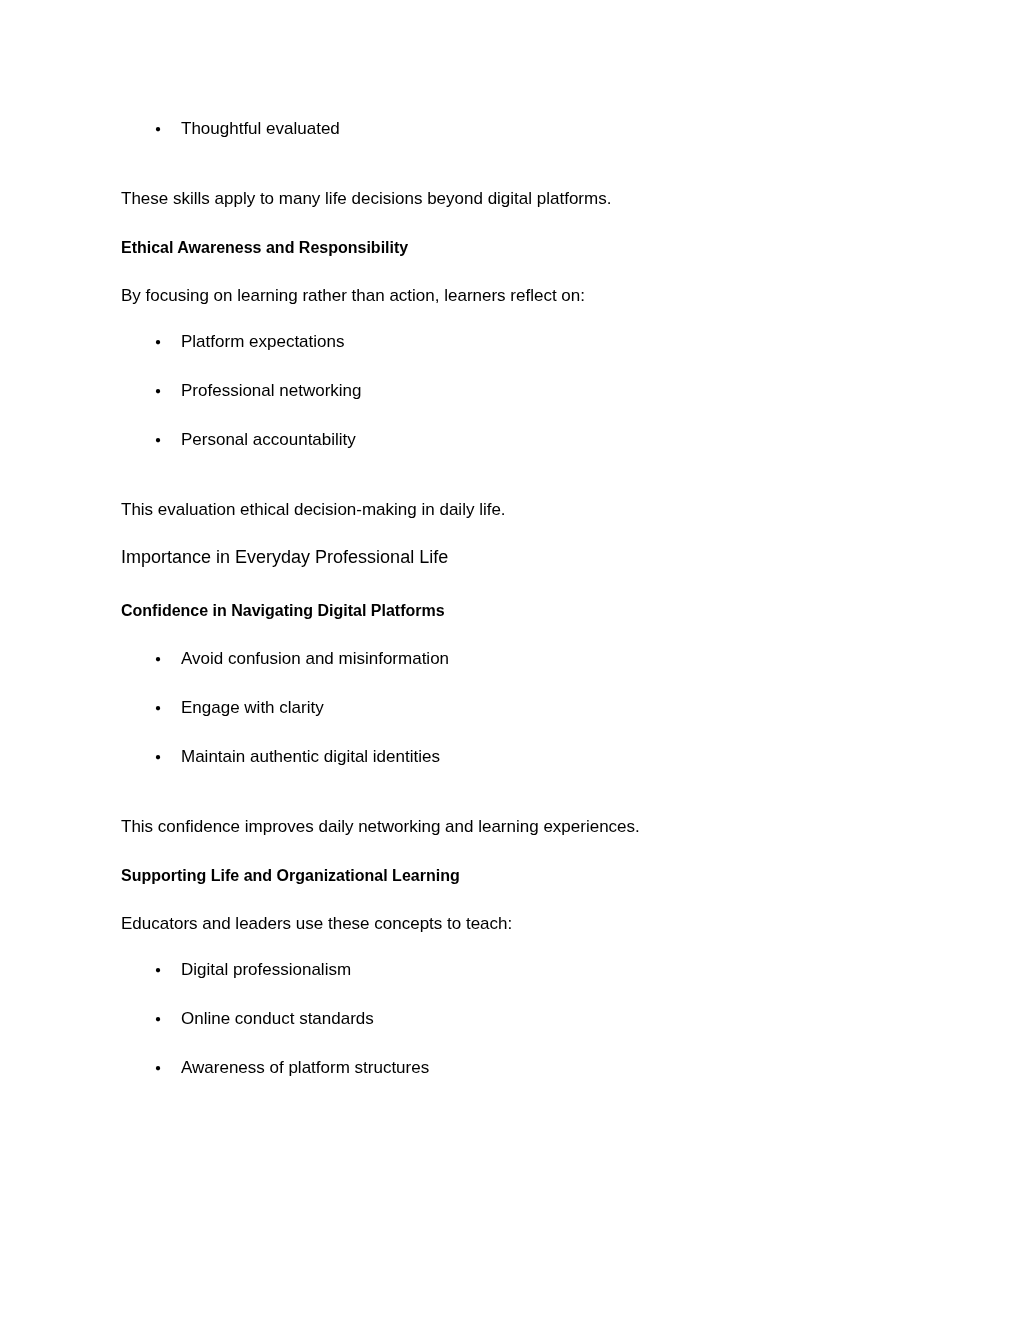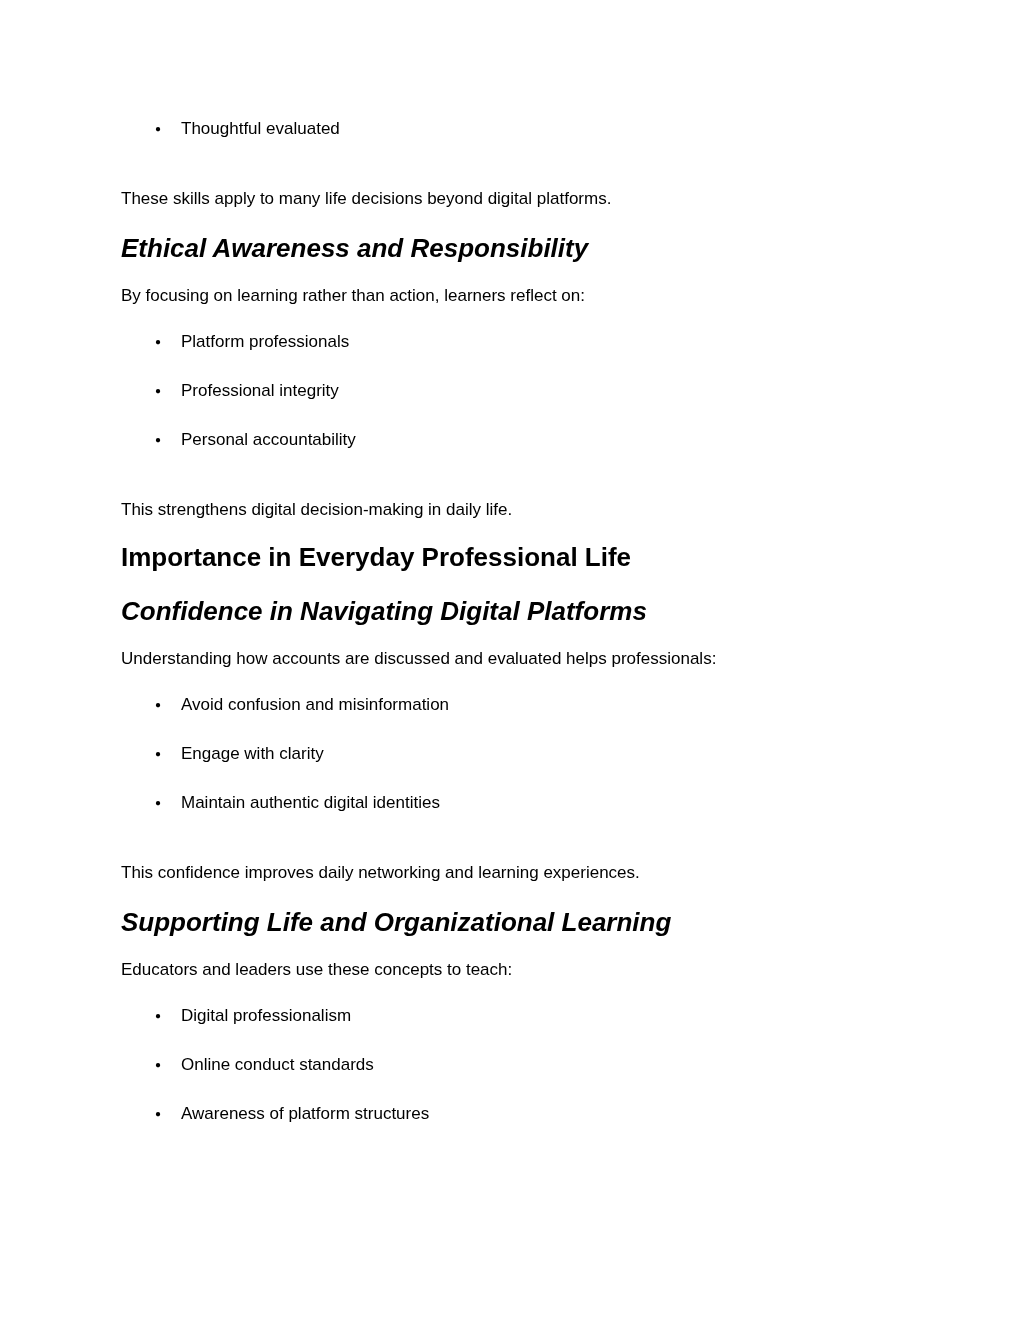--- a/index.html
+++ b/index.html
@@ -22,31 +22,30 @@
   }
   .doc > :first-child {
     margin-top: 0;
   }
   p.body {
     font-size: 17px;
     line-height: 20px;
     margin: 26px 0 0 0;
   }
   h1.doc-h1 {
-    font-size: 26px;
+    font-size: 18px;
     line-height: 30px;
-    font-weight: 700;
+    font-weight: 400;
     margin: 22px 0 0 0;
   }
   h2.doc-h2 {
-    font-size: 26px;
+    font-size: 16px;
     line-height: 24px;
     font-weight: 700;
     margin: 27px 0 0 0;
-    font-style: italic;
   }
   ul.bullets {
     list-style: none;
     margin: 26px 0 50px 0;
     padding: 0 0 0 60px;
   }
   ul.bullets li {
     position: relative;
     font-size: 17px;
     line-height: 20px;
@@ -77,39 +76,38 @@
 
   <p class="body">These skills apply to many life decisions beyond digital platforms.</p>
 
   <h2 class="doc-h2">Ethical Awareness and Responsibility</h2>
 
   <p class="body">By focusing on learning rather than action, learners reflect on:</p>
 
   <ul class="bullets">
     <li>
       <span class="bullet">●</span>
-      <span>Platform professionals</span>
+      <span>Platform expectations</span>
     </li>
     <li>
       <span class="bullet">●</span>
-      <span>Professional integrity</span>
+      <span>Professional networking</span>
     </li>
     <li>
       <span class="bullet">●</span>
       <span>Personal accountability</span>
     </li>
   </ul>
 
-  <p class="body">This strengthens digital decision-making in daily life.</p>
+  <p class="body">This evaluation ethical decision-making in daily life.</p>
 
   <h1 class="doc-h1">Importance in Everyday Professional Life</h1>
 
   <h2 class="doc-h2">Confidence in Navigating Digital Platforms</h2>
 
-  <p class="body">Understanding how accounts are discussed and evaluated helps professionals:</p>
 
   <ul class="bullets">
     <li>
       <span class="bullet">●</span>
       <span>Avoid confusion and misinformation</span>
     </li>
     <li>
       <span class="bullet">●</span>
       <span>Engage with clarity</span>
     </li>

